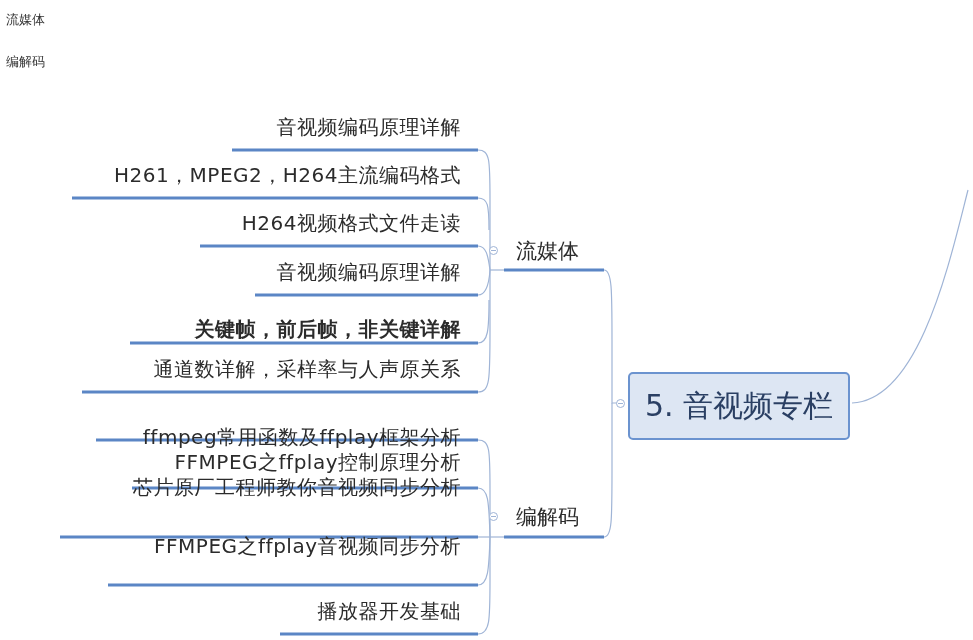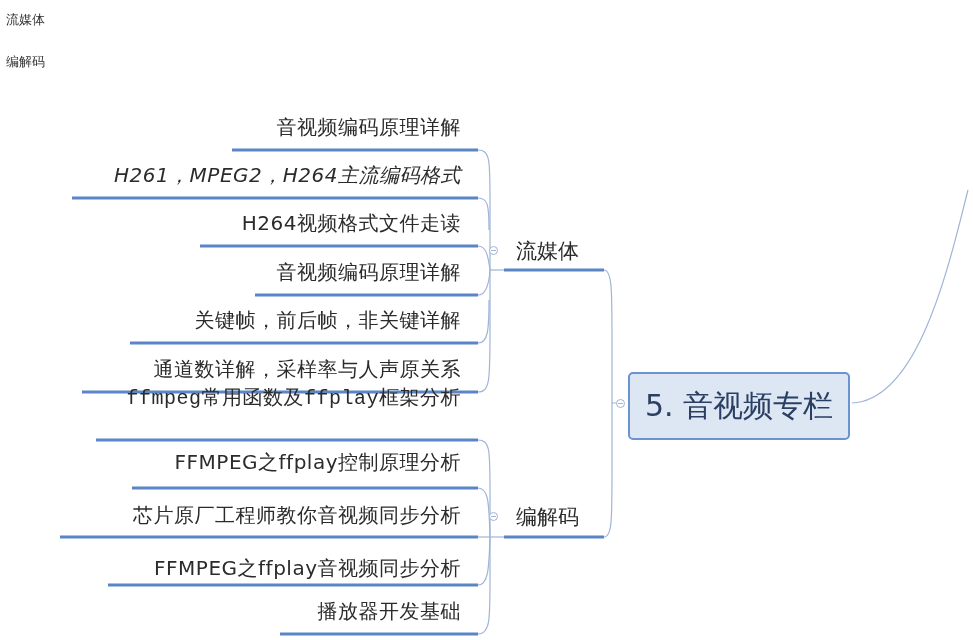--- a/index.html
+++ b/index.html
@@ -62,30 +62,30 @@
     <line x1="478" y1="537" x2="504" y2="537"></line>
 
     <path d="M604 270 C612 270 612 290 612 340 L612 403 L624 403"></path>
     <path d="M604 537 C612 537 612 520 612 470 L612 403"></path>
 
     <path d="M852 403 C920 400 950 260 968 190"></path>
   </g>
 </svg>
 
 <div class="leaf" style="top:114px;">音视频编码原理详解</div>
-<div class="leaf" style="top:162px;font-style:italic;">H261，MPEG2，H264主流编码格式</div>
+<div class="leaf" style="top:162px;">H261，MPEG2，H264主流编码格式</div>
 <div class="leaf" style="top:210px;margin-left:48px;">H264视频格式文件走读</div>
 <div class="leaf" style="top:259px;">音视频编码原理详解</div>
-<div class="leaf" style="top:307px;">关键帧，前后帧，非关键详解</div>
+<div class="leaf" style="top:316px;font-weight:bold;">关键帧，前后帧，非关键详解</div>
 <div class="leaf" style="top:356px;">通道数详解，采样率与人声原关系</div>
 
-<div class="leaf" style="top:384px;font-family:Liberation Mono, monospace;">ffmpeg常用函数及ffplay框架分析</div>
+<div class="leaf" style="top:424px;">ffmpeg常用函数及ffplay框架分析</div>
 <div class="leaf" style="top:449px;">FFMPEG之ffplay控制原理分析</div>
-<div class="leaf" style="top:502px;">芯片原厂工程师教你音视频同步分析</div>
-<div class="leaf" style="top:555px;">FFMPEG之ffplay音视频同步分析</div>
+<div class="leaf" style="top:474px;">芯片原厂工程师教你音视频同步分析</div>
+<div class="leaf" style="top:533px;">FFMPEG之ffplay音视频同步分析</div>
 <div class="leaf" style="top:598px;margin-left:28px;">播放器开发基础</div>
 
 <div class="collapse" style="left:489px; top:246px;"></div>
 <div class="branch" style="left:516px; top:237px;">流媒体</div>
 
 <div class="collapse" style="left:489px; top:512px;"></div>
 <div class="branch" style="left:516px; top:503px;">编解码</div>
 
 <div class="collapse" style="left:616px; top:399px;"></div>
 <div class="central">

